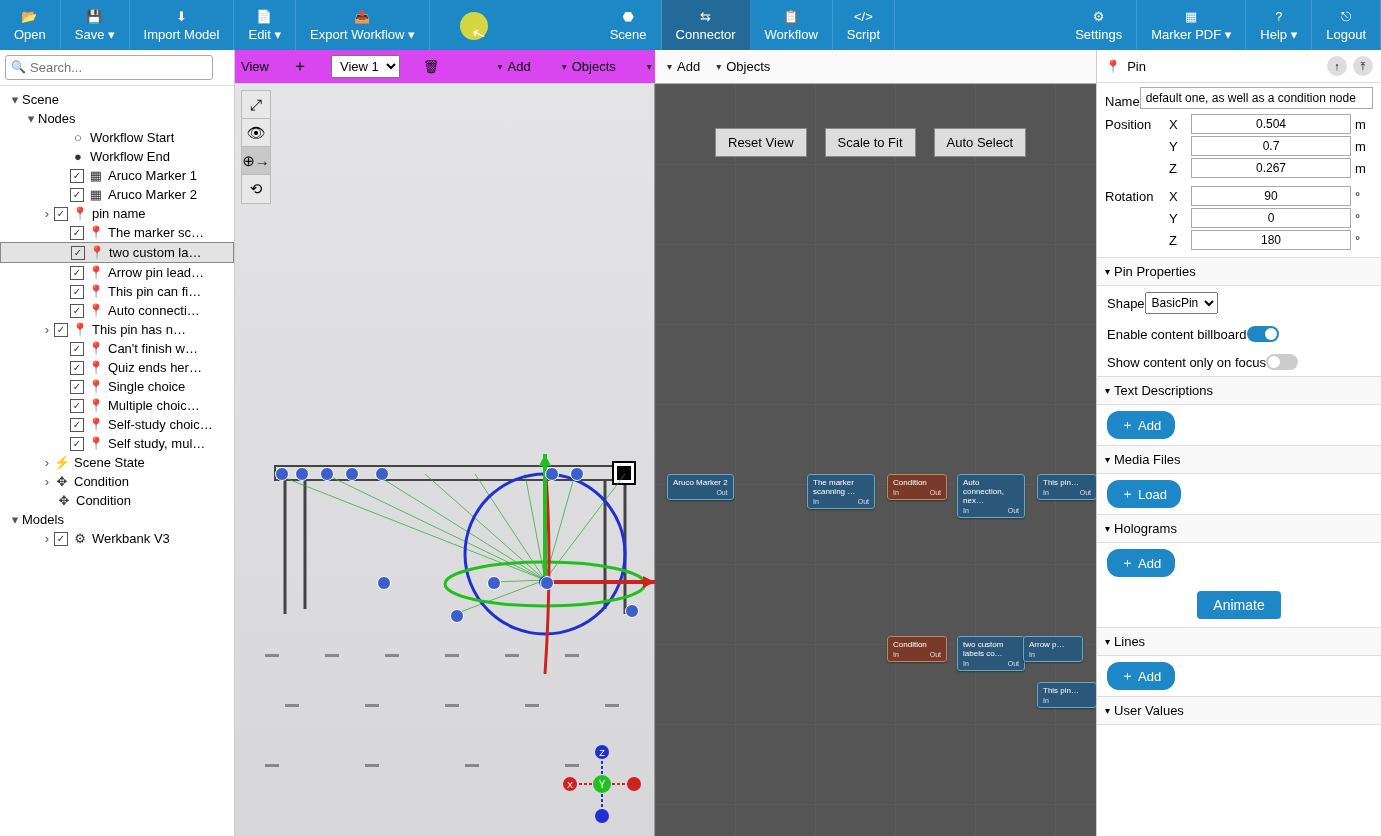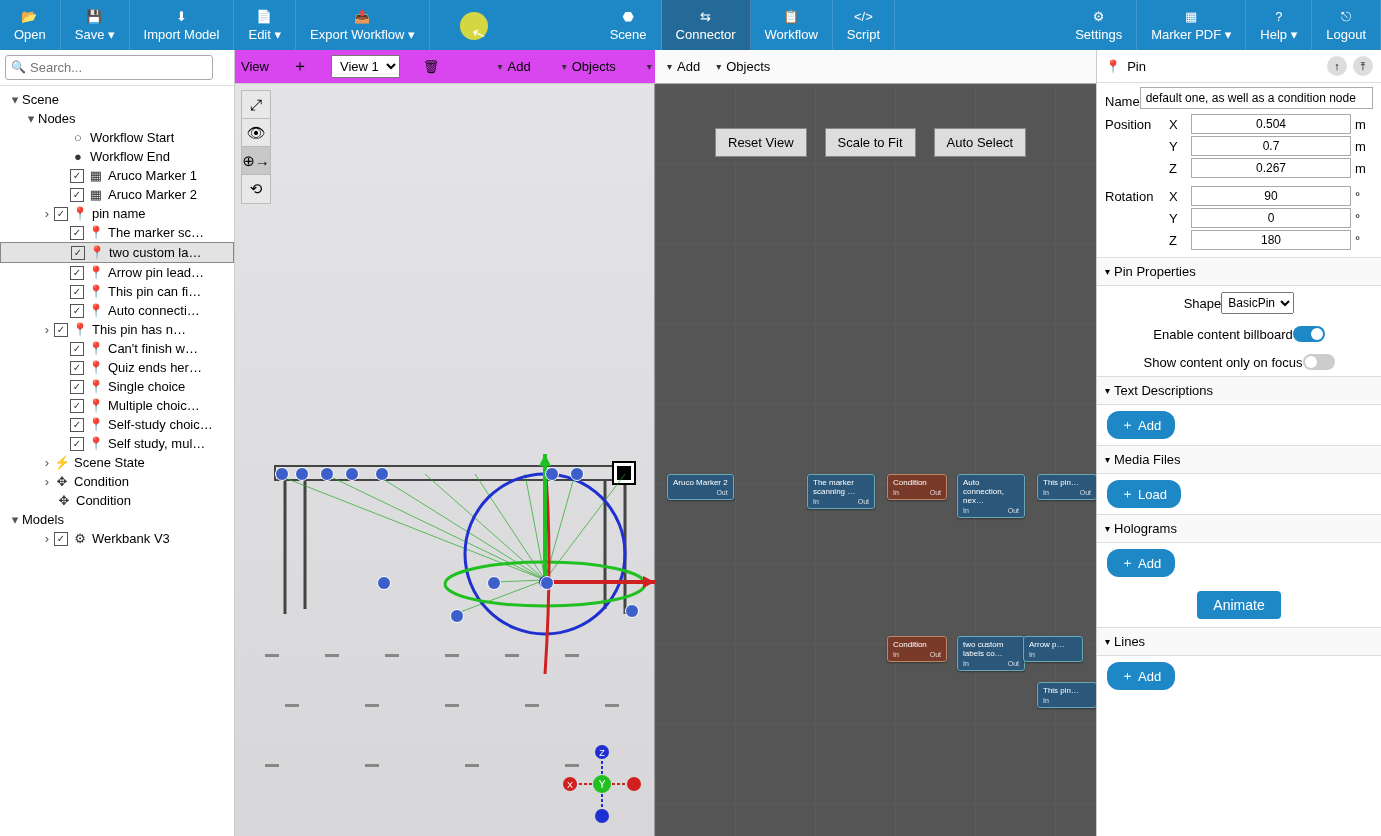--- a/index.html
+++ b/index.html
@@ -49,21 +49,21 @@
 .wires { position: absolute; inset: 0; z-index: 1; }
 .right { width: 285px; border-left: 1px solid #ccc; background: #fff; overflow-y: auto; font-size: 13px; }
 .r-header { display: flex; align-items: center; padding: 6px 8px; gap: 6px; border-bottom: 1px solid #ddd; }
 .r-header .circ { width: 20px; height: 20px; border-radius: 50%; background: #ddd; display: flex; align-items: center; justify-content: center; font-size: 11px; cursor: pointer; }
 .r-row { display: flex; align-items: flex-end; padding: 4px 8px; }
 .r-row input[type=text] { flex: 1; border: 1px solid #aaa; padding: 3px 5px; font-size: 12px; }
 .section-h { display: flex; align-items: center; padding: 6px 8px; border-top: 1px solid #ddd; border-bottom: 1px solid #ddd; background: #f9f9f9; font-size: 13px; cursor: pointer; }
 .section-h::before { content: "▾"; margin-right: 4px; font-size: 10px; }
 .field-row { display: grid; grid-template-columns: 60px 18px 1fr 18px; align-items: center; padding: 1px 8px; gap: 4px; font-size: 13px; }
 .field-row input { width: 100%; text-align: center; border: 1px solid #aaa; padding: 2px; font-size: 12px; }
-.prop-row { display: flex; align-items: center; justify-content: center; padding: 6px 10px; font-size: 13px; }
+.prop-row { display: flex; align-items: center; justify-content: flex-start; padding: 6px 10px; font-size: 13px; }
 .toggle { width: 32px; height: 16px; border-radius: 8px; background: #ccc; position: relative; cursor: pointer; }
 .toggle.on { background: #1e88c7; }
 .toggle .knob { width: 12px; height: 12px; border-radius: 50%; background: #fff; position: absolute; top: 2px; left: 2px; }
 .toggle.on .knob { left: 18px; }
 .blue-btn { background: #1e88c7; color: #fff; border: none; border-radius: 12px; padding: 5px 14px; font-size: 13px; cursor: pointer; display: inline-flex; align-items: center; gap: 4px; margin: 6px 10px; }
 .animate-btn { background: #1e88c7; color: #fff; border: none; border-radius: 4px; padding: 6px 16px; font-size: 14px; cursor: pointer; display: block; margin: 8px auto; }
 select.shape { font-size: 12px; padding: 2px; }
 .floor-dash { position: absolute; width: 14px; height: 3px; background: #888; }
 .pin3d { position: absolute; width: 14px; height: 14px; border-radius: 50%; background: #3d5fc9; border: 1px solid #fff; }
 </style>
@@ -574,14 +574,17 @@
     <button class="blue-btn">＋ <span>Load</span></button>
     <div class="section-h">
         <span>Holograms</span>
       </div>
     <button class="blue-btn">＋ <span>Add</span></button>
     <button class="animate-btn">Animate</button>
     <div class="section-h">
         <span>Lines</span>
       </div>
     <button class="blue-btn">＋ <span>Add</span></button>
+    <div class="section-h">
+        <span>User Values</span>
+      </div>
   </div>
 </div>
 
 </body></html>

